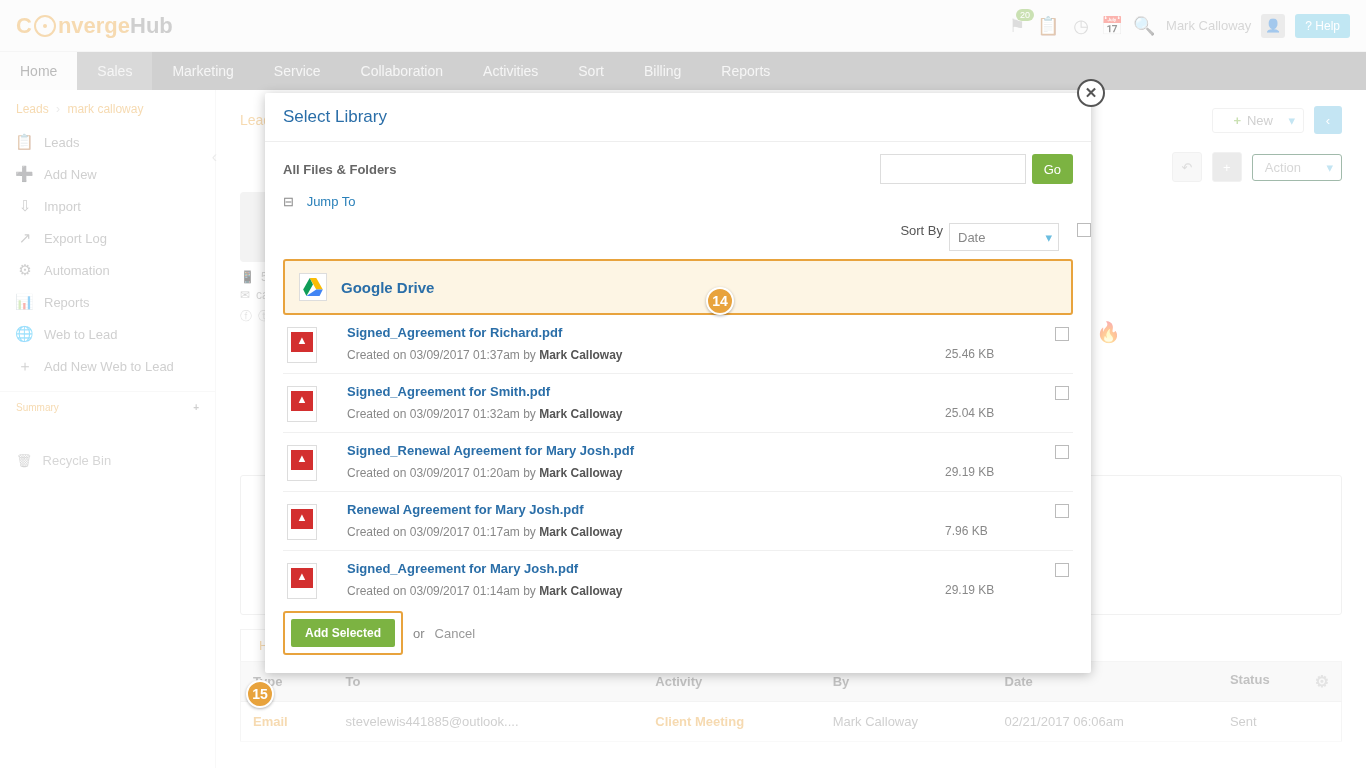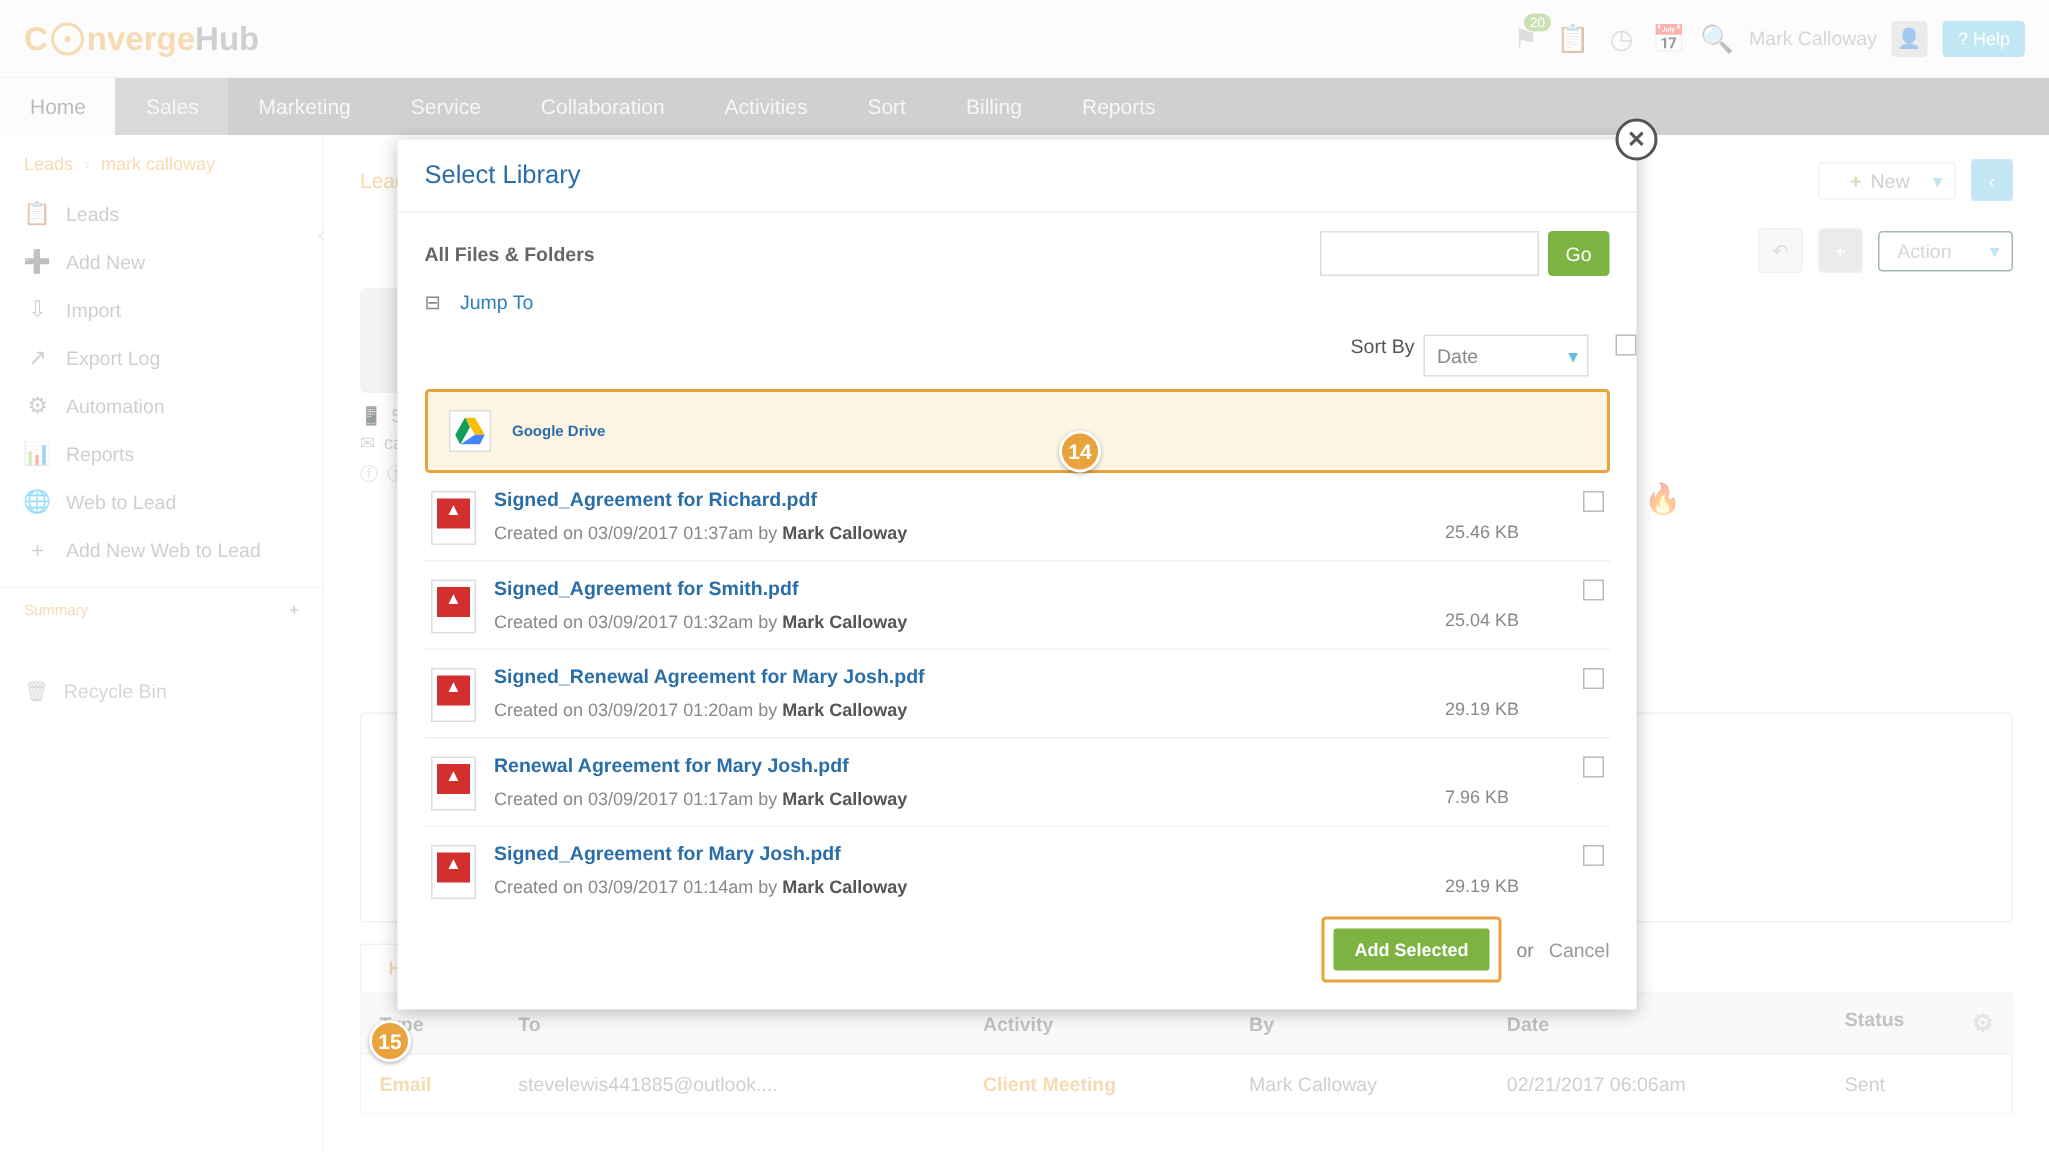--- a/index.html
+++ b/index.html
@@ -88,34 +88,34 @@
 .sort-select::after { content: '▾'; position: absolute; right: 6px; color: #6bbde0; }
 .chk { width: 14px; height: 14px; border: 1px solid #bbb; background: #fff; display: inline-block; }
 
 .file-list { flex: 1; overflow-y: auto; margin: 0 12px 0 18px; padding-right: 6px; }
 .file-list::-webkit-scrollbar { width: 10px; }
 .file-list::-webkit-scrollbar-track { background: #f0f0f0; }
 .file-list::-webkit-scrollbar-thumb { background: #b8b8b8; border-radius: 5px; }
 
 .folder-row { border: 2px solid #e8a33d; background: #fdf5e4; border-radius: 3px; padding: 12px 14px; display: flex; align-items: center; gap: 14px; position: relative; }
 .folder-row .drive-icon { width: 28px; height: 28px; background: #fff; border: 1px solid #ddd; display: flex; align-items: center; justify-content: center; }
-.folder-row .name { color: #2a6ea8; font-weight: bold; font-size: 10px; }
-
-.file-row { display: flex; align-items: flex-start; padding: 10px 4px; border-bottom: 1px solid #f0f0f0; gap: 12px; }
+.folder-row .name { color: #2a6ea8; font-weight: bold; font-size: 15px; }
+
+.file-row { display: flex; align-items: flex-start; padding: 10px 4px; border-bottom: 1px solid #f0f0f0; gap: 30px; }
 .file-row .pdf-icon { width: 30px; height: 36px; background: linear-gradient(#fff,#fff); border: 1px solid #ddd; position: relative; flex-shrink: 0; margin-top: 2px; }
 .file-row .pdf-icon::after { content: ''; position: absolute; left: 3px; top: 4px; right: 3px; height: 20px; background: #d32f2f; }
 .file-row .pdf-icon::before { content: '▲'; position: absolute; left: 0; right: 0; top: 6px; text-align: center; color: #fff; font-size: 11px; z-index: 2; }
 .file-info { flex: 1; }
 .file-name { color: #2a6ea8; font-weight: bold; font-size: 13px; }
 .file-meta { color: #888; font-size: 12px; margin-top: 8px; }
 .file-meta b { color: #555; }
 .file-size { width: 80px; color: #888; font-size: 12px; margin-top: 22px; }
 .file-chk { margin-top: 2px; }
 
-.modal-footer { padding: 12px 18px 18px; display: flex; align-items: center; gap: 10px; justify-content: flex-end; }
+.modal-footer { padding: 12px 18px 18px; display: flex; align-items: center; gap: 10px; }
 .add-selected-wrap { border: 2px solid #e8a33d; padding: 6px; border-radius: 3px; position: relative; }
 .add-selected-btn { background: #7cb342; color: #fff; border: none; padding: 7px 14px; font-weight: bold; font-size: 12px; border-radius: 2px; cursor: pointer; }
 .or-text { color: #888; }
 .cancel-link { color: #999; }
 
 
 .callout { position: absolute; width: 28px; height: 28px; border-radius: 50%; background: #e8a33d; color: #fff; font-weight: bold; display: flex; align-items: center; justify-content: center; font-size: 14px; z-index: 70; border: 2px solid #fff; box-shadow: 0 1px 3px rgba(0,0,0,0.3); }
 
 .flame-icon { position: absolute; right: 245px; top: 230px; color: #ccc; font-size: 20px; }
 </style>

